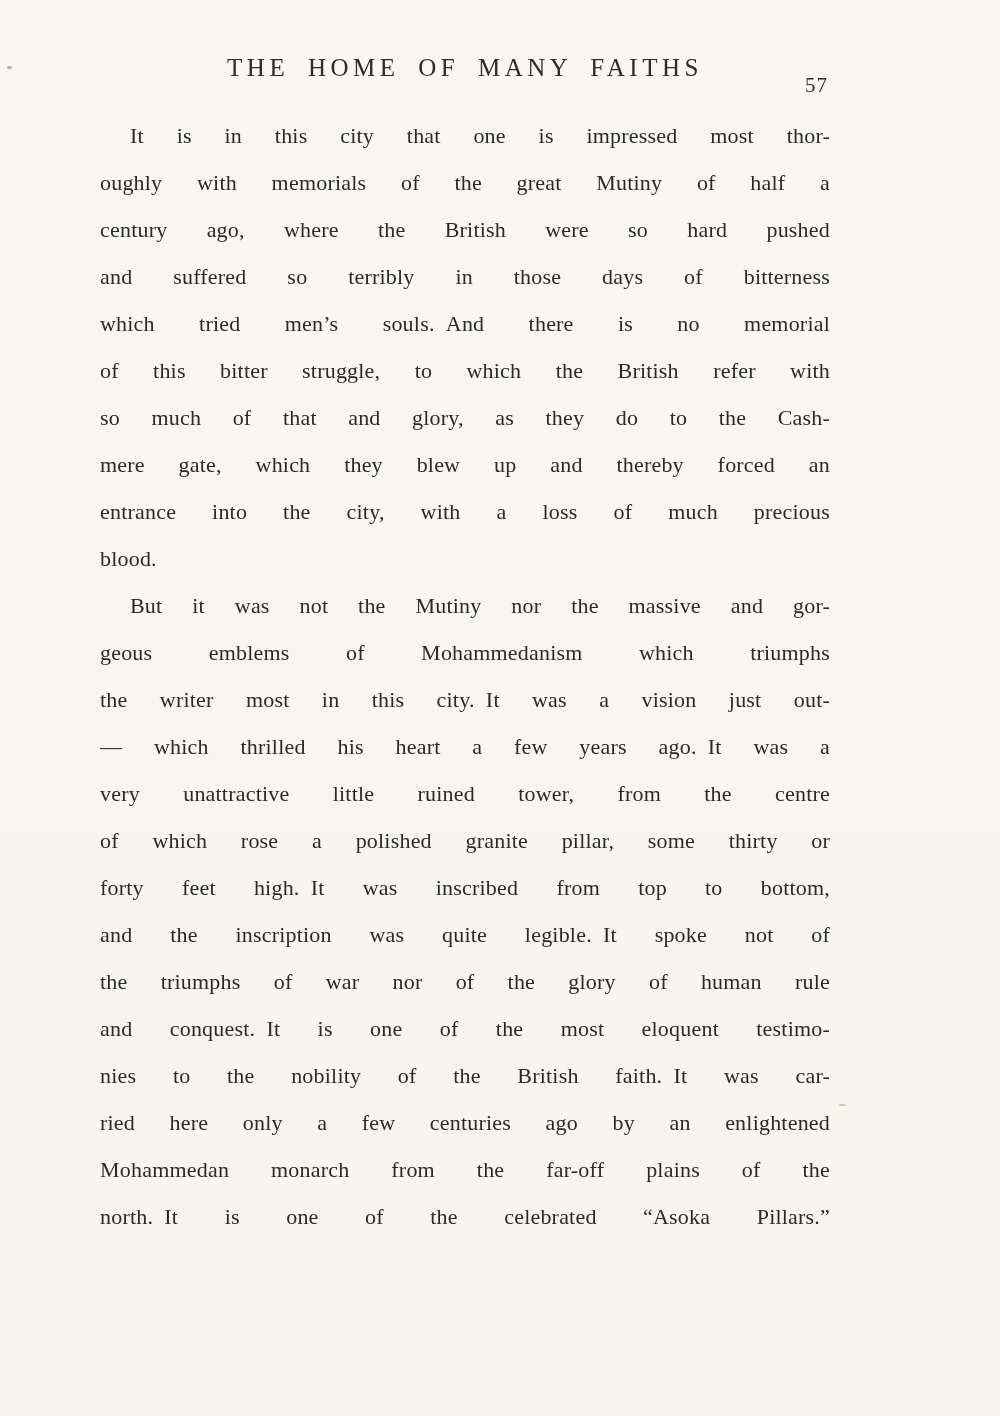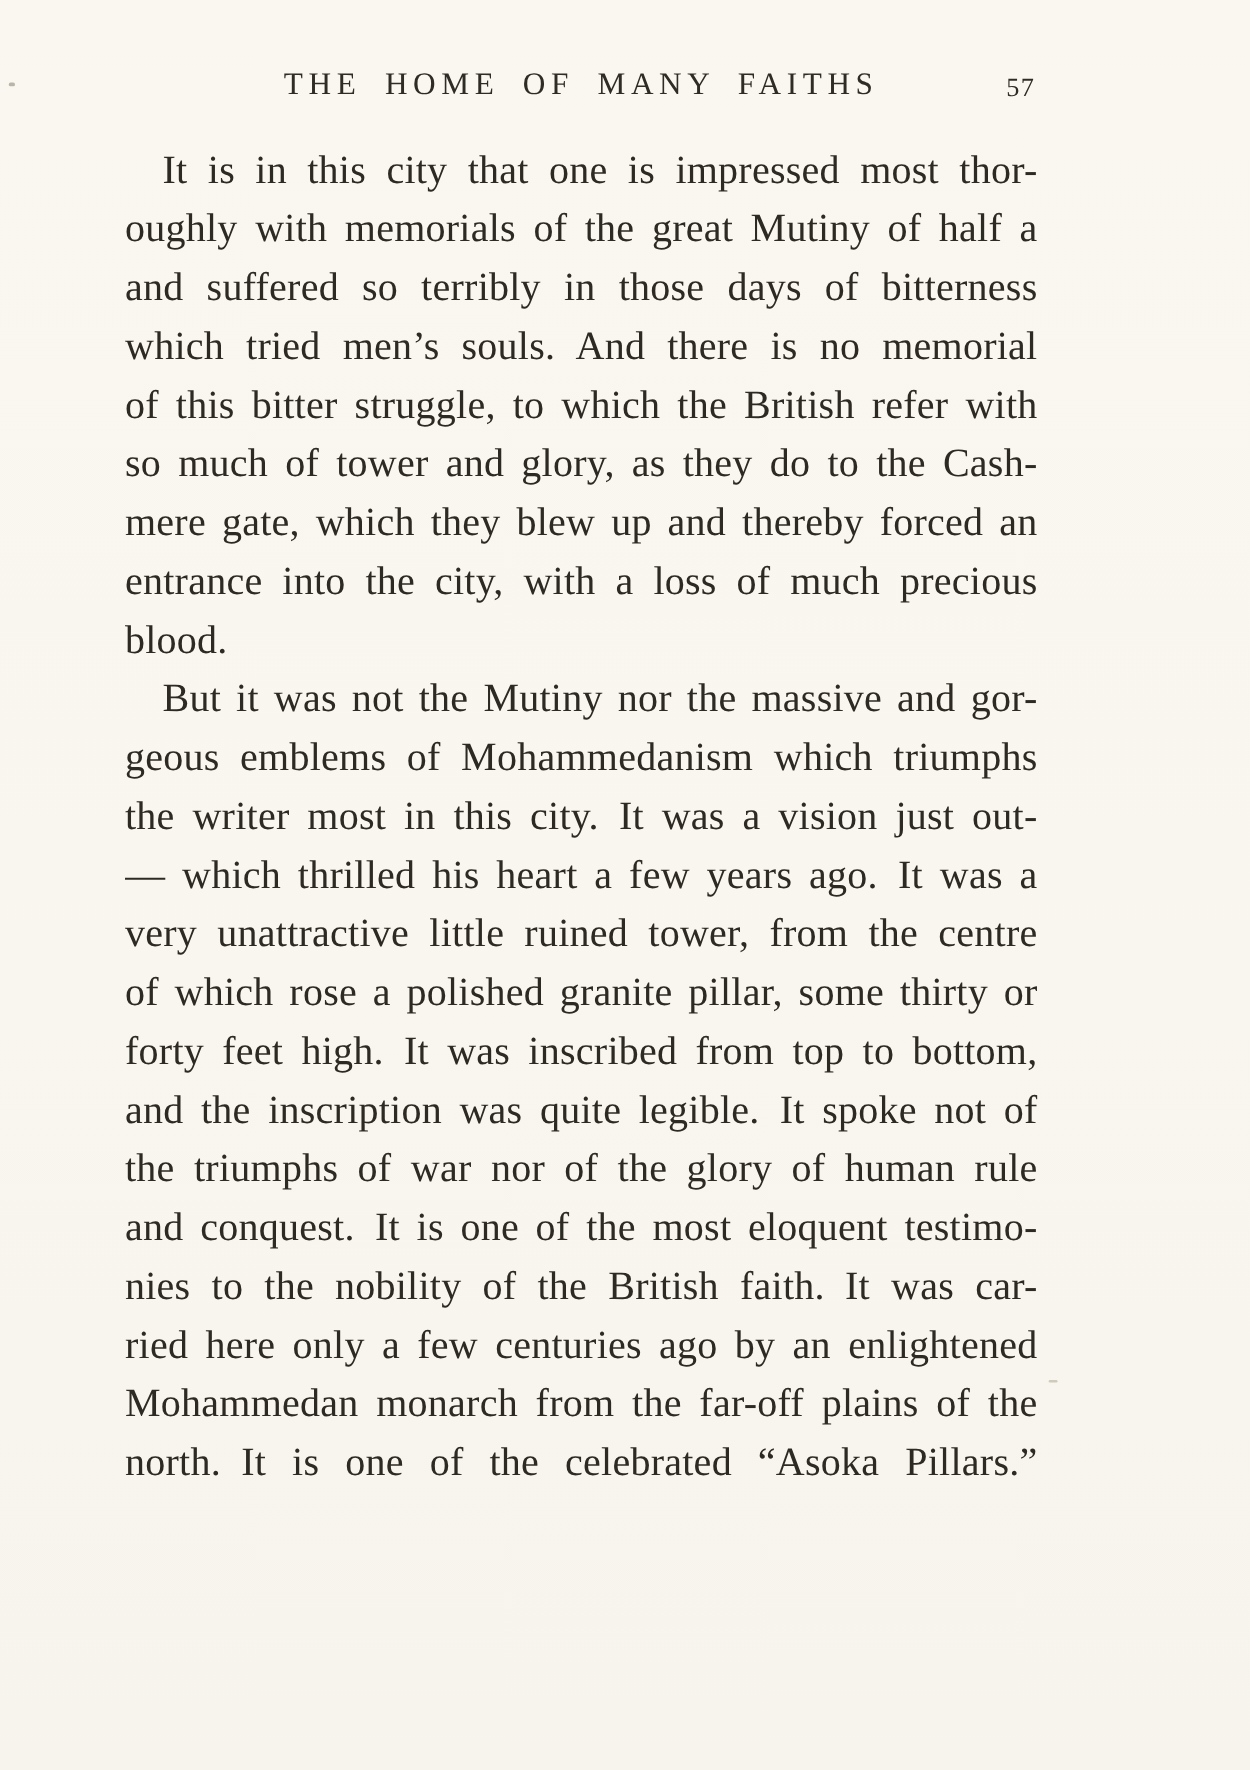--- a/index.html
+++ b/index.html
@@ -34,35 +34,35 @@
   .running-title {
     text-align: center;
     font-size: 25px;
     letter-spacing: 4.5px;
     word-spacing: 8px;
     color: #2f2c26;
   }
   .page-number {
     position: absolute;
     right: 2px;
-    top: 4px;
+    top: 19px;
     font-size: 21px;
     letter-spacing: 1px;
     color: #2f2c26;
   }
   .text-body {
     margin-top: 24px;
   }
   .paragraph {
     margin: 0;
   }
   .line {
     height: 47px;
     line-height: 47px;
-    font-size: 32px;
+    font-size: 22px;
     letter-spacing: 0.2px;
     text-align: justify;
     overflow: hidden;
     white-space: pre-wrap;
   }
   
   .line::after {
     content: "";
     display: inline-block;
     width: 100%;
@@ -108,24 +108,25 @@
 
     <div class="running-header">
       <div class="running-title">THE HOME OF MANY FAITHS</div>
       <div class="page-number">57</div>
     </div>
 
     <div class="text-body" id="text-body">
         <div class="paragraph">
           <div class="line first">It is in this city that one is impressed most thor-</div>
           <div class="line">oughly with memorials of the great Mutiny of half a</div>
+          <div class="line">century ago, where the British were so hard pushed</div>
           <div class="line">and suffered so terribly in those days of bitterness</div>
           <div class="line">which tried men’s souls. And there is no memorial</div>
           <div class="line">of this bitter struggle, to which the British refer with</div>
-          <div class="line">so much of tower and glory, as they do to the Cash-</div>
+          <div class="line">so much of that and glory, as they do to the Cash-</div>
           <div class="line">mere gate, which they blew up and thereby forced an</div>
           <div class="line">entrance into the city, with a loss of much precious</div>
           <div class="line last">blood.</div>
         </div>
         <div class="paragraph">
           <div class="line first">But it was not the Mutiny nor the massive and gor-</div>
           <div class="line">geous emblems of Mohammedanism which triumphs</div>
           <div class="line">the writer most in this city. It was a vision just out-</div>
           <div class="line">— which thrilled his heart a few years ago. It was a</div>
           <div class="line">very unattractive little ruined tower, from the centre</div>

